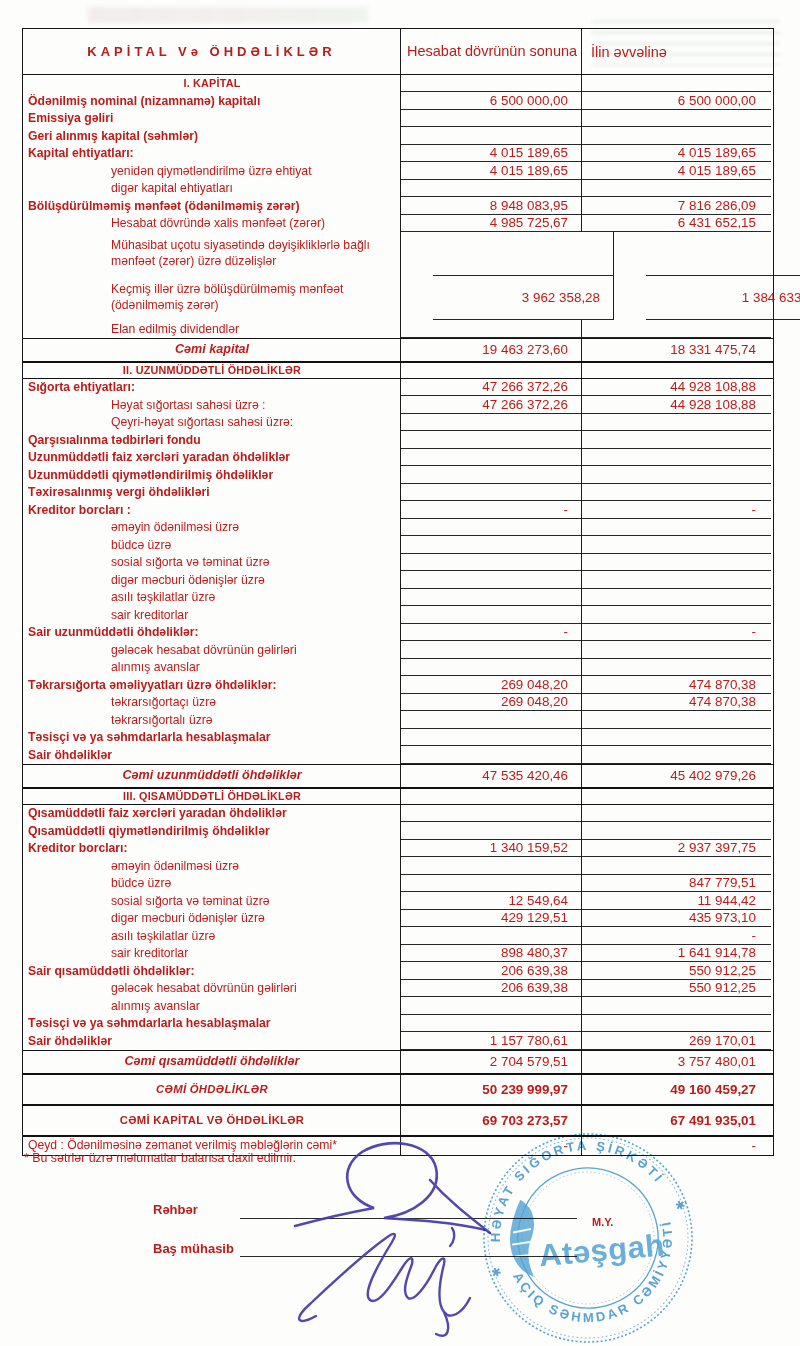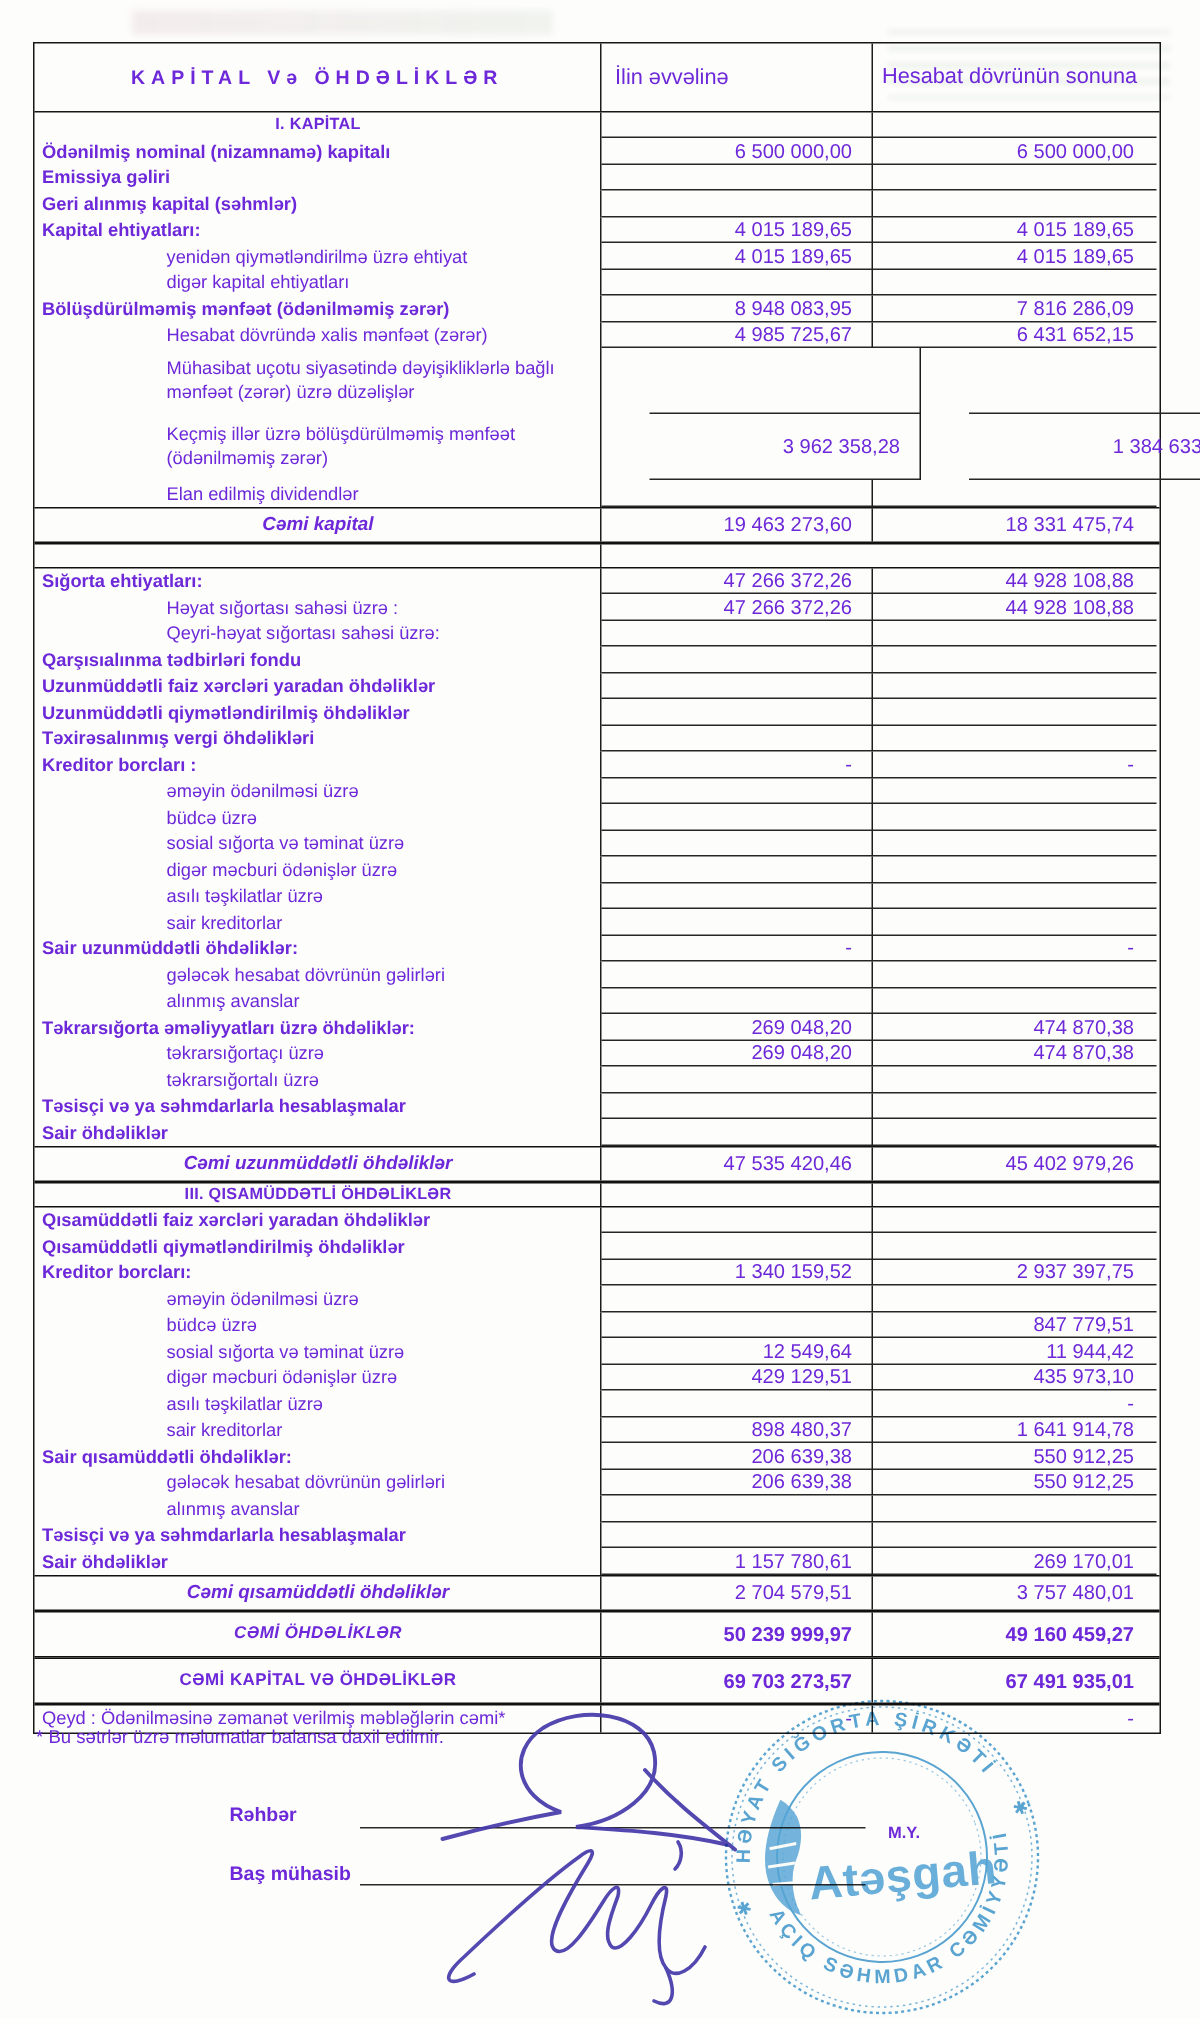--- a/index.html
+++ b/index.html
@@ -1,21 +1,21 @@
 <!DOCTYPE html>
 <html><head>
 <meta charset="utf-8">
 <style>
   * { box-sizing: border-box; margin: 0; padding: 0; }
   html,body { background:#e8e8e6; }
   body { font-family: "Liberation Sans", sans-serif; }
   .page {
     position: relative; width: 800px; height: 1346px;
     background: #fdfdfb; overflow: hidden; margin: 0 auto;
-    color:#6d28d9;
+    color:#b91c1c;
   }
   
   .art1 { position:absolute; left:592px; top:20px; width:188px; height:46px;
     background: repeating-linear-gradient(180deg, rgba(110,150,115,.25) 0 3px, transparent 3px 11px);
     filter: blur(1.8px); opacity:.45; }
   .art2 { position:absolute; left:88px; top:7px; width:280px; height:16px;
     background: linear-gradient(90deg, rgba(195,150,170,.16), rgba(150,175,150,.13));
     filter: blur(2.6px); }
 
   
@@ -83,22 +83,22 @@
 <body>
 
 <div class="page">
 
   <div class="art1"></div>
   <div class="art2"></div>
 
   <div class="btable">
     <div class="thead">
       <div class="th th1">KAPİTAL Və ÖHDƏLİKLƏR</div>
+      <div class="th th3">Hesabat dövrünün sonuna</div>
       <div class="th th2">İlin əvvəlinə</div>
-      <div class="th th3">Hesabat dövrünün sonuna</div>
     </div>
     <div>
         <div class="row section">
           <div class="c1">I. KAPİTAL</div>
           <div class="c2 val"></div>
           <div class="c3 val"></div>
         </div>
         <div class="row main">
           <div class="c1">Ödənilmiş nominal (nizamnamə) kapitalı</div>
           <div class="c2 val">6 500 000,00</div>
@@ -153,20 +153,21 @@
           <div class="c1">Elan edilmiş dividendlər</div>
           <div class="c2 val"></div>
           <div class="c3 val"></div>
         </div>
         <div class="row total">
           <div class="c1">Cəmi kapital</div>
           <div class="c2 val">19 463 273,60</div>
           <div class="c3 val">18 331 475,74</div>
         </div>
         <div class="row section full">
+          <div class="c1">II. UZUNMÜDDƏTLİ ÖHDƏLİKLƏR</div>
           <div class="c2 val"></div>
           <div class="c3 val"></div>
         </div>
         <div class="row main">
           <div class="c1">Sığorta ehtiyatları:</div>
           <div class="c2 val">47 266 372,26</div>
           <div class="c3 val">44 928 108,88</div>
         </div>
         <div class="row sub">
           <div class="c1">Həyat sığortası sahəsi üzrə :</div>

